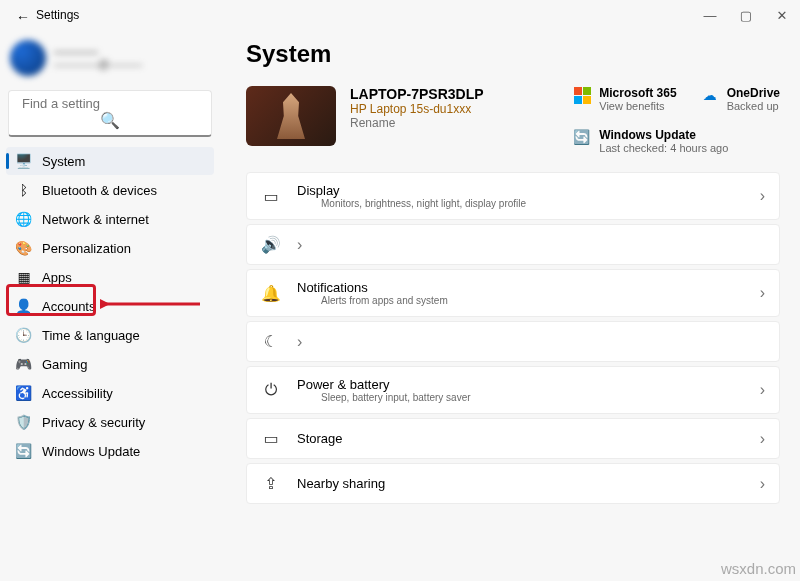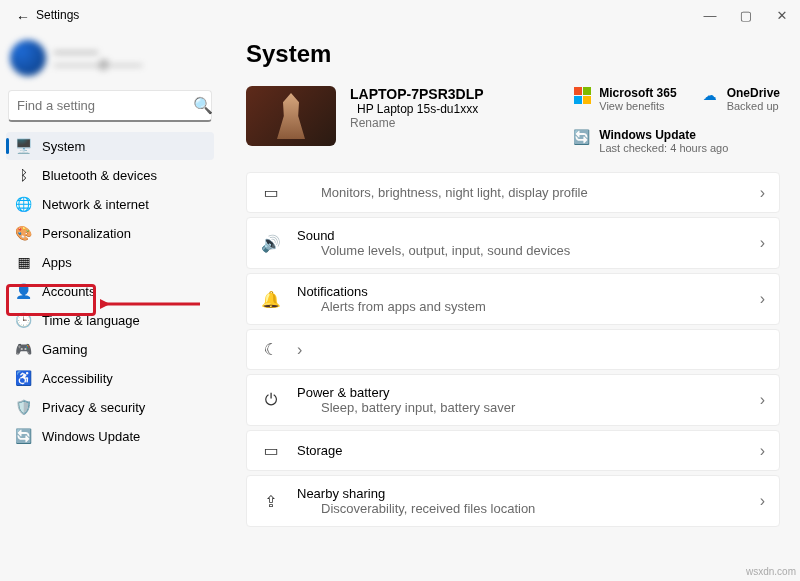--- a/index.html
+++ b/index.html
@@ -7,53 +7,53 @@
   .titlebar { height: 30px; display: flex; align-items: center; padding: 0 0 0 10px; font-size: 12px; }
   .titlebar .back { width: 26px; text-align: center; font-size: 14px; cursor: pointer; }
   .titlebar .title { flex: 1; }
   .titlebar .winbtn { width: 36px; text-align: center; font-size: 13px; color: #555; cursor: pointer; }
   .layout { display: flex; height: calc(100% - 30px); }
   .sidebar { width: 220px; padding: 6px 6px 0 6px; }
   .profile { display: flex; align-items: center; gap: 8px; padding: 4px 8px 10px 4px; filter: blur(3px); }
   .avatar { width: 36px; height: 36px; border-radius: 50%; background: radial-gradient(circle at 30% 30%, #1e6bd6, #0b3a7d); }
   .profile-text { font-size: 11px; color: #444; line-height: 1.1; }
   .profile-text .n { font-weight: 600; }
-  .search { display: flex; align-items: center; background: #fff; border: 1px solid #e5e5e5; border-bottom: 2px solid #888; border-radius: 4px; padding: 5px 8px; margin: 4px 2px 10px 2px; }
+  .search { display: flex; align-items: center; background: #fff; border: 1px solid #e5e5e5; border-bottom: 2px solid #888; border-radius: 4px; padding: 5px 8px; margin: 4px 2px 10px 2px; flex-direction: column; }
   .search input { border: none; outline: none; flex: 1; font-size: 13px; background: transparent; }
   .nav { display: flex; flex-direction: column; gap: 1px; }
   .nav-item { display: flex; align-items: center; gap: 10px; padding: 6px 8px 6px 10px; border-radius: 4px; font-size: 13px; cursor: pointer; position: relative; }
   .nav-item.selected { background: #eceff4; }
   .nav-item.selected::before { content: ""; position: absolute; left: 0; top: 6px; bottom: 6px; width: 3px; background: #0067c0; border-radius: 2px; }
   .nav-icon { width: 16px; height: 16px; display: inline-flex; align-items: center; justify-content: center; font-size: 14px; }
   .apps-highlight { border: 3px solid #d11a2a; border-radius: 4px; position: absolute; left: 6px; top: 284px; width: 90px; height: 32px; pointer-events: none; }
   .arrow { position: absolute; left: 100px; top: 294px; pointer-events: none; }
   .main { flex: 1; padding: 8px 20px 0 26px; overflow: hidden; }
   .h1 { font-size: 24px; font-weight: 600; margin: 2px 0 18px 0; }
   .device-row { display: flex; align-items: flex-start; gap: 14px; margin-bottom: 18px; }
   .device-tile { width: 90px; height: 60px; background: linear-gradient(135deg,#5e2a1a,#2a1a12); border-radius: 6px; display: flex; align-items: center; justify-content: center; overflow: hidden; }
   .hero { width: 40px; height: 46px; background: linear-gradient(#d7a77e,#8b5a3a); clip-path: polygon(50% 0,70% 20%,68% 50%,85% 100%,15% 100%,32% 50%,30% 20%); }
   .device-info { font-size: 12px; }
   .device-info .dn { font-size: 14px; font-weight: 700; }
-  .device-info .hp { color: #000000; margin-left: 7px; }
+  .device-info .hp { color: #a16207; }
   .device-info .rn { color: #737373; cursor: pointer; }
   .status { display: grid; grid-template-columns: auto auto; gap: 16px 24px; font-size: 11px; margin-left: auto; }
   .status .item { display: flex; align-items: flex-start; gap: 8px; }
   .status .lab { font-weight: 600; font-size: 12px; }
   .status .sub { color: #6a6a6a; }
   .stico { width: 18px; height: 18px; display: inline-flex; align-items: center; justify-content: center; font-size: 14px; }
   .ms-logo { display: grid; grid-template-columns: 8px 8px; grid-template-rows: 8px 8px; gap: 1px; }
   .ms-logo span:nth-child(1){background:#f25022}.ms-logo span:nth-child(2){background:#7fba00}.ms-logo span:nth-child(3){background:#00a4ef}.ms-logo span:nth-child(4){background:#ffb900}
   .cards { display: flex; flex-direction: column; gap: 4px; }
   .card { background: #fff; border: 1px solid #ececec; border-radius: 4px; padding: 10px 14px; display: flex; align-items: center; gap: 16px; cursor: pointer; }
   .cico { width: 20px; font-size: 16px; color: #333; text-align: center; }
   .ctxt { flex: 1; }
   .ctxt .ct { font-size: 13px; font-weight: 500; }
-  .ctxt .cs { font-size: 13px; color: #6a6a6a; padding-left: 24px; }
+  .ctxt .cs { font-size: 10px; color: #6a6a6a; padding-left: 24px; }
   .chev { color: #777; }
-  .watermark { position: absolute; right: 4px; bottom: 4px; font-size: 10px; color: #aaa; }
+  .watermark { position: absolute; right: 4px; bottom: 4px; font-size: 15px; color: #aaa; }
 </style>
 </head>
 <body>
 
 <div class="titlebar">
   <span class="back">←</span>
   <span class="title">Settings</span>
   <span class="winbtn">—</span>
   <span class="winbtn">▢</span>
   <span class="winbtn">✕</span>
@@ -161,30 +161,27 @@
               <div class="sub">Last checked: 4 hours ago</div>
             </span>
         </div>
       </div>
     </div>
 
     <div class="cards" id="cards">
         <div class="card">
           <span class="cico">▭</span>
           <span class="ctxt">
+            <div class="ct">Display</div>
             <div class="cs">Monitors, brightness, night light, display profile</div>
           </span>
           <span class="chev">›</span>
         </div>
         <div class="card">
           <span class="cico">🔊</span>
-          <span class="ctxt">
-            <div class="ct">Sound</div>
-            <div class="cs">Volume levels, output, input, sound devices</div>
-          </span>
           <span class="chev">›</span>
         </div>
         <div class="card">
           <span class="cico">🔔</span>
           <span class="ctxt">
             <div class="ct">Notifications</div>
             <div class="cs">Alerts from apps and system</div>
           </span>
           <span class="chev">›</span>
         </div>
@@ -204,21 +201,20 @@
           <span class="cico">▭</span>
           <span class="ctxt">
             <div class="ct">Storage</div>
           </span>
           <span class="chev">›</span>
         </div>
         <div class="card">
           <span class="cico">⇪</span>
           <span class="ctxt">
             <div class="ct">Nearby sharing</div>
-            <div class="cs">Discoverability, received files location</div>
           </span>
           <span class="chev">›</span>
         </div>
       </div>
   </div>
 </div>
 
 <div class="apps-highlight"></div>
 <svg class="arrow" width="110" height="20">
   <defs>

